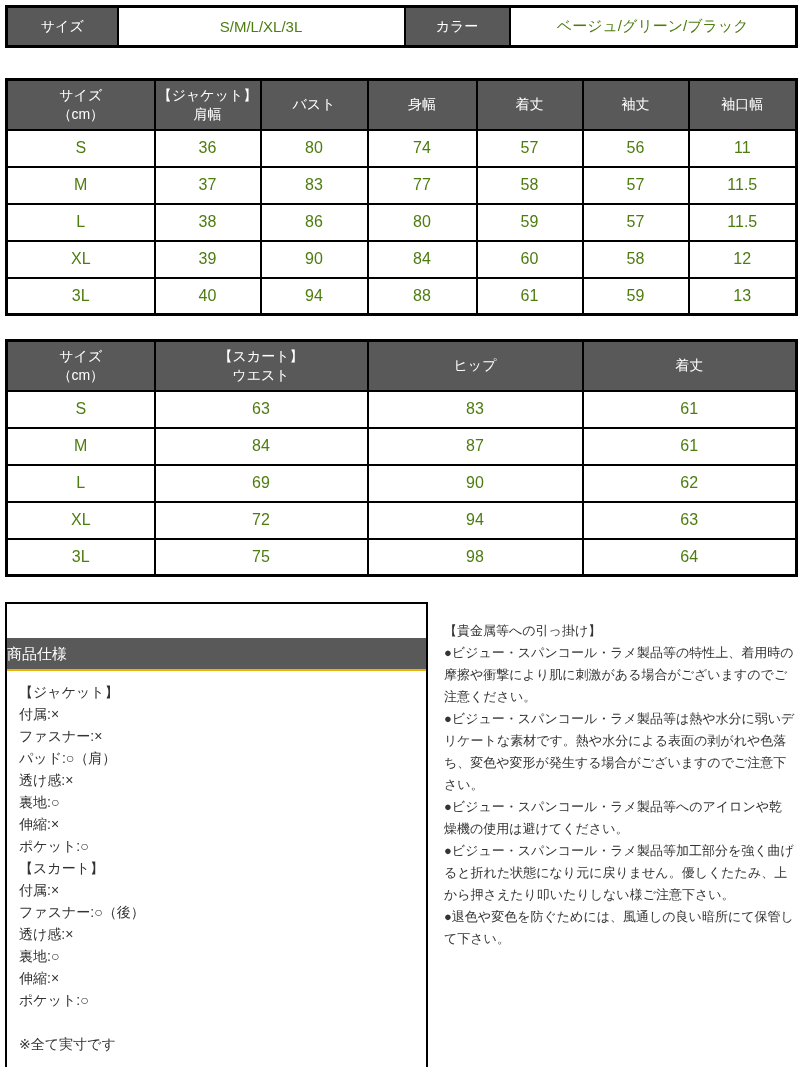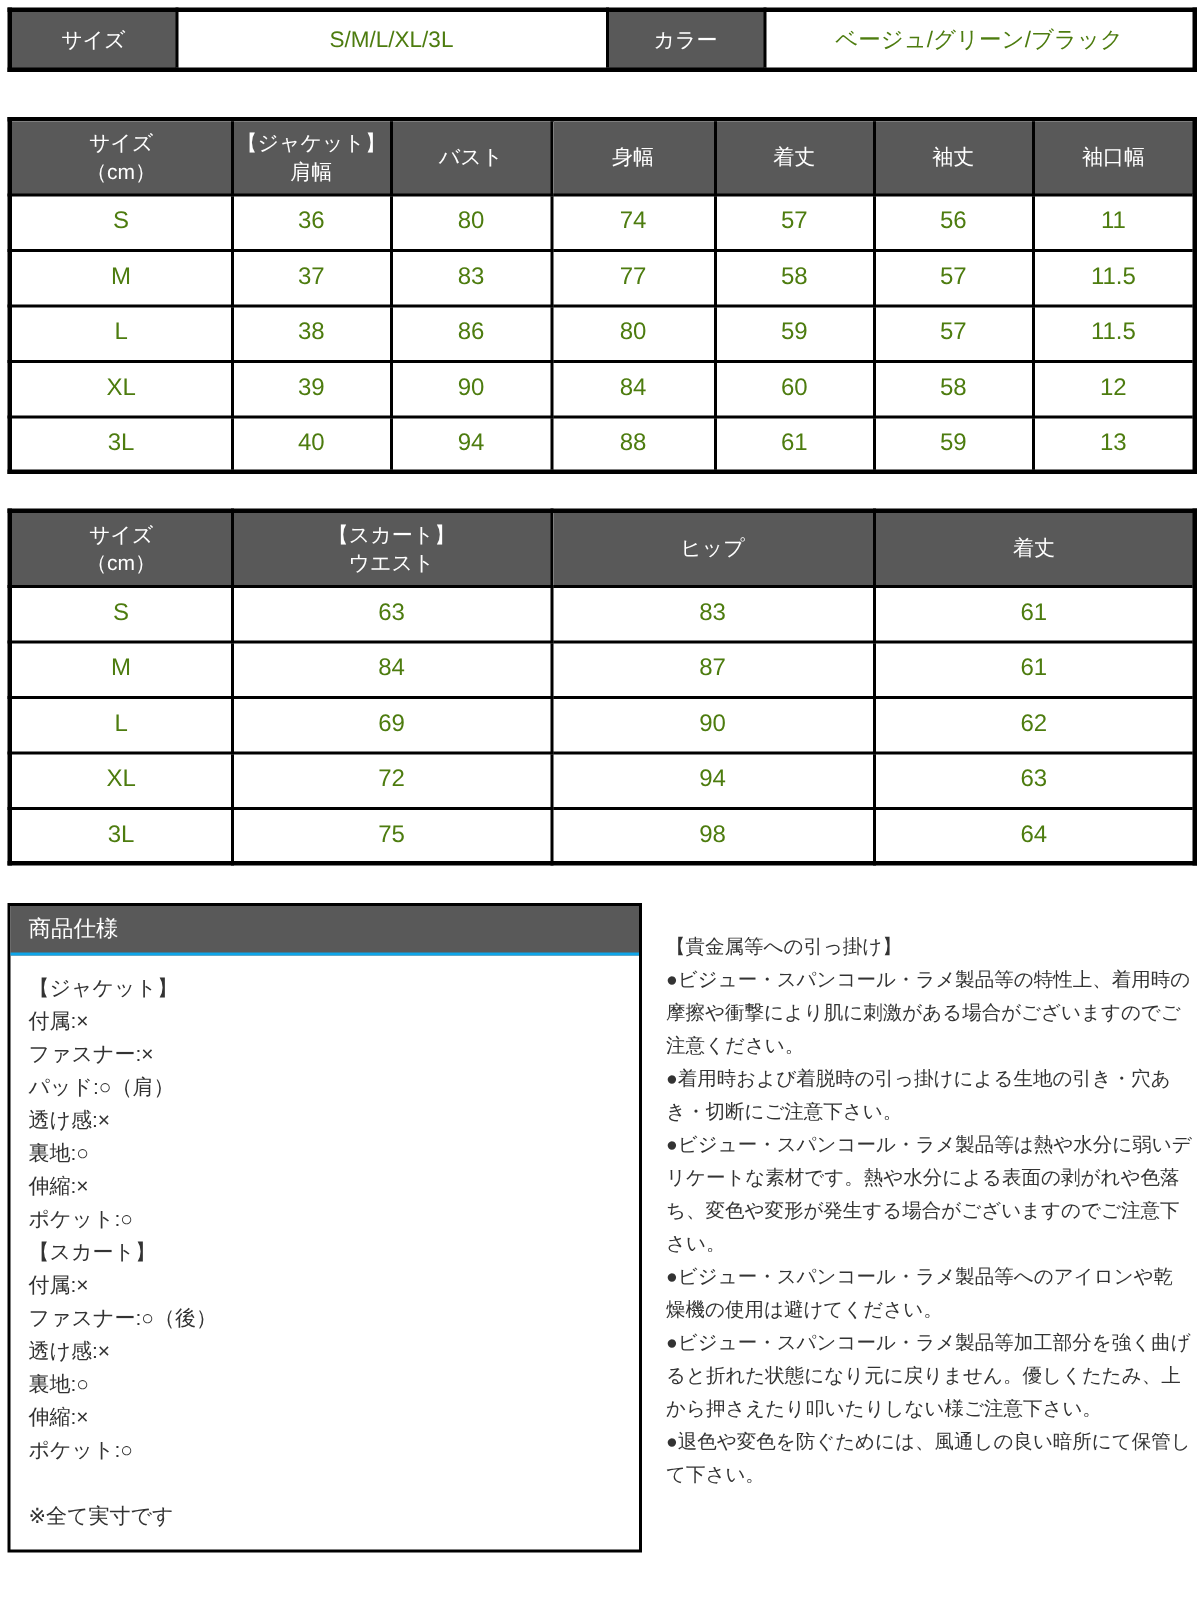--- a/index.html
+++ b/index.html
@@ -30,21 +30,21 @@
   .skirt-table  { margin-bottom:25px; }
 
   .bottom { display:flex; margin-top:25px; }
   .spec-box {
     width:423px; min-height:418px; box-sizing:border-box;
     border:2px solid #000;
   }
   .spec-title {
     background:#595959; color:#ffffff;
     font-size:15px; height:31px; line-height:31px;
-    padding-left:12px; border-bottom:2px solid #0ea5e9;
+    border-bottom:2px solid #eab308;margin-top:34px;
   }
   .spec-body { padding:10px 12px 12px; font-size:14px; line-height:22px; color:#333; }
   .spec-line { white-space:pre; }
   .spec-note { margin-top:22px; }
 
   .care {
     width:351px; margin-left:16px; padding-top:18px; box-sizing:border-box;
     font-size:13px; line-height:22px; color:#333;
   }
   .care p, .care .care-title { margin:0; }
@@ -218,21 +218,20 @@
         <div class="spec-line">裏地:○</div>
         <div class="spec-line">伸縮:×</div>
         <div class="spec-line">ポケット:○</div>
         <div class="spec-note">※全て実寸です</div>
       </div>
     </div>
 
     <div class="care">
       <div class="care-title">【貴金属等への引っ掛け】</div>
       <p>●ビジュー・スパンコール・ラメ製品等の特性上、着用時の摩擦や衝撃により肌に刺激がある場合がございますのでご注意ください。</p>
-      <p>●着用時および着脱時の引っ掛けによる生地の引き・穴あき・切断にご注意下さい。</p>
       <p>●ビジュー・スパンコール・ラメ製品等は熱や水分に弱いデリケートな素材です。熱や水分による表面の剥がれや色落ち、変色や変形が発生する場合がございますのでご注意下さい。</p>
       <p>●ビジュー・スパンコール・ラメ製品等へのアイロンや乾燥機の使用は避けてください。</p>
       <p>●ビジュー・スパンコール・ラメ製品等加工部分を強く曲げると折れた状態になり元に戻りません。優しくたたみ、上から押さえたり叩いたりしない様ご注意下さい。</p>
       <p>●退色や変色を防ぐためには、風通しの良い暗所にて保管して下さい。</p>
     </div>
 
   </div>
 </div>
 
 </body></html>

